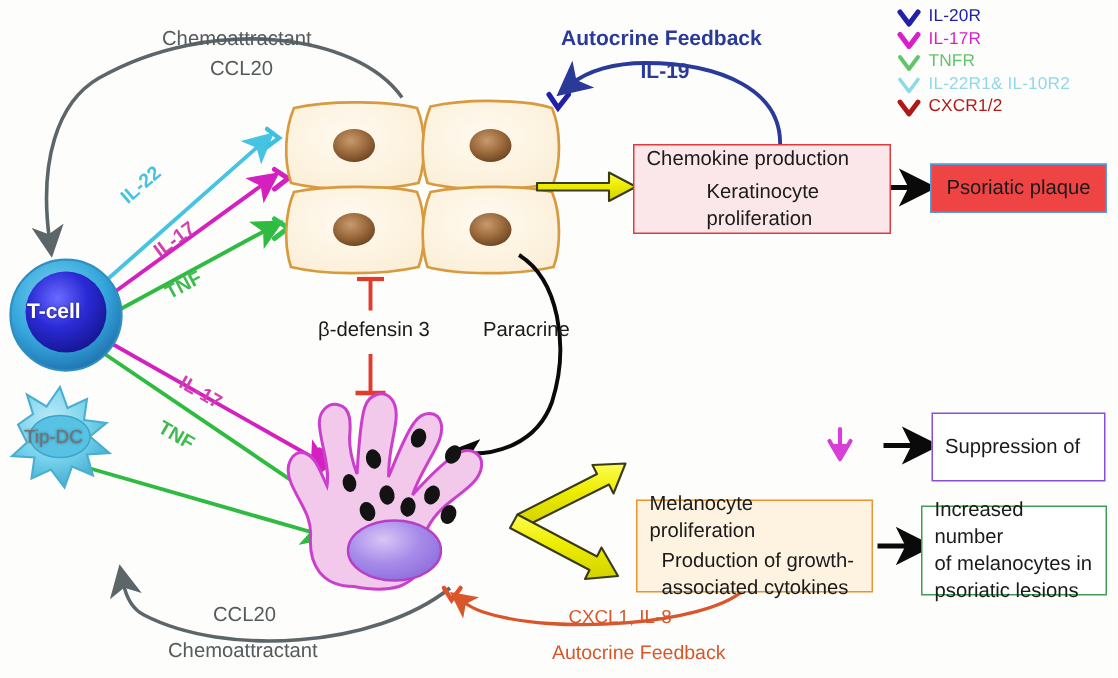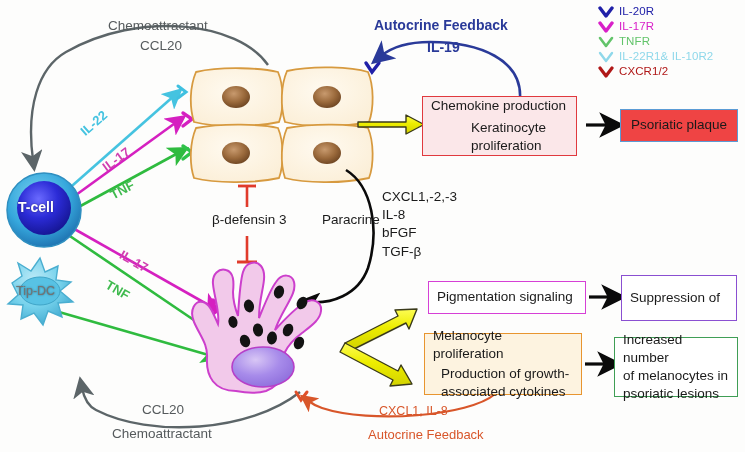--- a/index.html
+++ b/index.html
@@ -391,46 +391,37 @@
   </div>
 
   <div class="lbl t-black" style="left:212px; top:212px;">
     <span>β-defensin 3</span>
   </div>
 
   <div class="lbl t-black" style="left:322px; top:212px;">
     <span>Paracrine</span>
   </div>
 
-  <div class="lbl t-black" style="left:382px; top:188px; font-size:13.5px; line-height:1.35;">
-    <span style="display:block;">CXCL1,-2,-3</span>
-    <span style="display:block;">IL-8</span>
-    <span style="display:block;">bFGF</span>
-    <span style="display:block;">TGF-β</span>
-  </div>
 
   <div class="lbl t-white" style="left:18px; top:199px;">
     <span>T-cell</span>
   </div>
   <div class="lbl t-white-s" style="left:16px; top:284px;">
     <span>Tip-DC</span>
   </div>
 
-  <div class="box box-chemokine" style="left:422px; top:96px; width:155px; height:60px;">
+  <div class="box box-chemokine" style="left:422px; top:96px; width:172px; height:60px;">
     <span>Chemokine production</span>
     <span style="margin-top:4px;margin-left:40px;">Keratinocyte proliferation</span>
   </div>
 
   <div class="box box-plaque" style="left:620px; top:109px; width:118px; height:33px;">
     <span>Psoriatic plaque</span>
   </div>
 
-  <div class="box box-pigment" style="left:428px; top:281px; width:158px; height:33px;">
-    <span>Pigmentation signaling</span>
-  </div>
 
   <div class="box box-suppress" style="left:621px; top:275px; width:116px; height:46px;">
     <span>Suppression of</span>
   </div>
 
   <div class="box box-melano" style="left:424px; top:333px; width:158px; height:62px;">
     <span>Melanocyte proliferation</span>
     <span style="padding-left:8px; margin-top:2px;">Production of growth-</span>
     <span style="padding-left:8px;">associated cytokines</span>
   </div>

